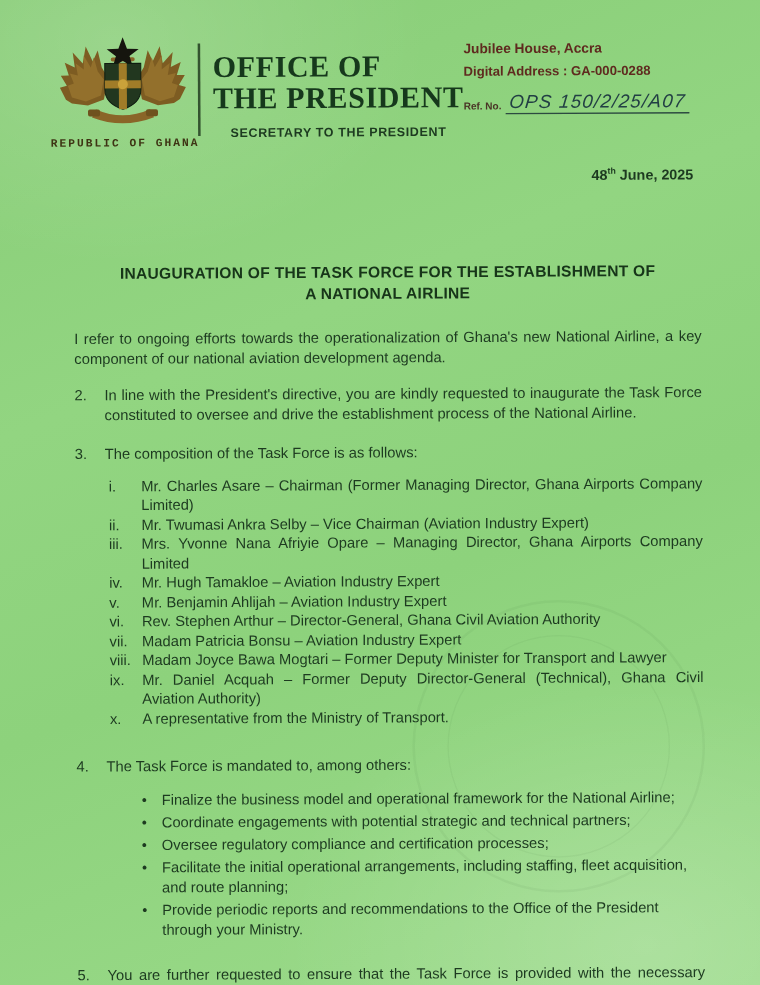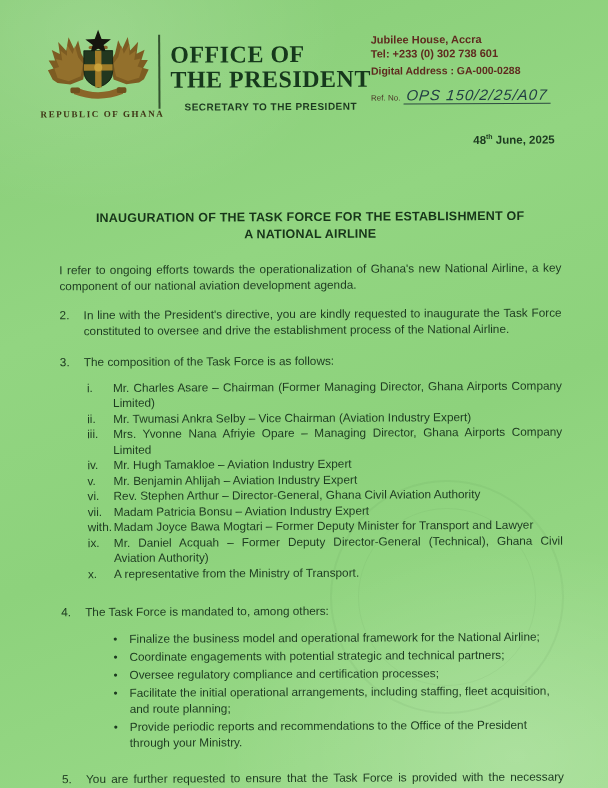--- a/index.html
+++ b/index.html
@@ -17,30 +17,30 @@
     color:#1d3a20;
   }
   .sheet{position:relative;width:100%;height:100%;transform:rotate(-0.3deg);box-sizing:border-box;padding:26px 46px 0 60px;}
   
   .watermark{position:absolute;left:330px;top:480px;width:230px;height:230px;border:2px solid rgba(30,80,35,.05);border-radius:50%;}
   .watermark::after{content:"";position:absolute;inset:26px;border:1.5px solid rgba(30,80,35,.05);border-radius:50%;}
 
   
   .lh{display:flex;align-items:flex-start;}
   .emblem-wrap{width:116px;flex:0 0 auto;text-align:center;margin-left:-18px;}
-  .emblem-caption{font-family:Liberation Serif, serif;font-weight:700;font-size:9px;letter-spacing:1.6px;color:#3e3414;margin-top:2px;white-space:nowrap;}
+  .emblem-caption{font-family:Liberation Mono, monospace;font-weight:700;font-size:9px;letter-spacing:1.6px;color:#3e3414;margin-top:2px;white-space:nowrap;}
   .lh-divider{width:2px;height:74px;background:#33532f;margin:8px 10px 0 2px;flex:0 0 auto;}
   .office{padding-top:16px;flex:0 0 auto;}
   .office-line{font-family:"Liberation Serif",serif;font-weight:700;font-size:24px;line-height:25px;color:#16381c;letter-spacing:.5px;}
   .secretary{font-size:10px;font-weight:700;letter-spacing:.5px;color:#1d3a20;margin-top:9px;text-align:center;}
   .contact{margin-left:auto;padding-top:8px;width:192px;flex:0 0 auto;color:#5f2a1f;}
   .contact-line{font-size:11px;font-weight:700;line-height:13.5px;white-space:nowrap;}
   .digital{font-size:10.5px;font-weight:700;margin-top:4px;white-space:nowrap;}
   .ref-row{margin-top:10px;display:flex;align-items:flex-end;}
-  .ref-label{font-size:8px;font-weight:400;color:#4a3526;padding-bottom:2px;white-space:nowrap;}
+  .ref-label{font-size:8px;font-weight:700;color:#4a3526;padding-bottom:2px;white-space:nowrap;}
   .ref-value{font-size:15px;color:#223f44;border-bottom:1.5px solid #2c4a40;margin-left:4px;padding:0 4px 0 2px;
     font-style:italic;transform:skewX(-6deg);letter-spacing:1px;white-space:nowrap;}
 
   
   .date-row{text-align:right;margin-top:16px;padding-right:6px;font-size:11.5px;font-weight:700;color:#1d3a20;}
   .date-row sup{font-size:7px;}
 
   
   .subject{margin-top:62px;text-align:center;font-weight:700;font-size:12.5px;line-height:17px;letter-spacing:.2px;color:#173519;}
 
@@ -96,21 +96,20 @@
       <div class="lh-divider"></div>
 
       <div class="office">
         <div class="office-line">OFFICE OF</div>
         <div class="office-line">THE PRESIDENT</div>
         <div class="secretary">SECRETARY TO THE PRESIDENT</div>
       </div>
 
       <div class="contact">
         <div class="contact-line">Jubilee House, Accra</div>
-        <div class="contact-line">Tel: +233 (0) 302 738 601</div>
         <div class="digital">Digital Address : GA-000-0288</div>
         <div class="ref-row">
           <span class="ref-label">Ref. No.</span>
           <span class="ref-value">OPS 150/2/25/A07</span>
         </div>
       </div>
     </div>
 
     <div class="date-row"><span>48</span><sup>th</sup><span> June, 2025</span></div>
 
@@ -156,21 +155,21 @@
           </div>
         <div class="member">
             <span class="mn">vi.</span>
             <span class="mt">Rev. Stephen Arthur – Director-General, Ghana Civil Aviation Authority</span>
           </div>
         <div class="member">
             <span class="mn">vii.</span>
             <span class="mt">Madam Patricia Bonsu – Aviation Industry Expert</span>
           </div>
         <div class="member">
-            <span class="mn">with.</span>
+            <span class="mn">viii.</span>
             <span class="mt">Madam Joyce Bawa Mogtari – Former Deputy Minister for Transport and Lawyer</span>
           </div>
         <div class="member">
             <span class="mn">ix.</span>
             <span class="mt">Mr. Daniel Acquah – Former Deputy Director-General (Technical), Ghana Civil Aviation Authority)</span>
           </div>
         <div class="member">
             <span class="mn">x.</span>
             <span class="mt">A representative from the Ministry of Transport.</span>
           </div>

